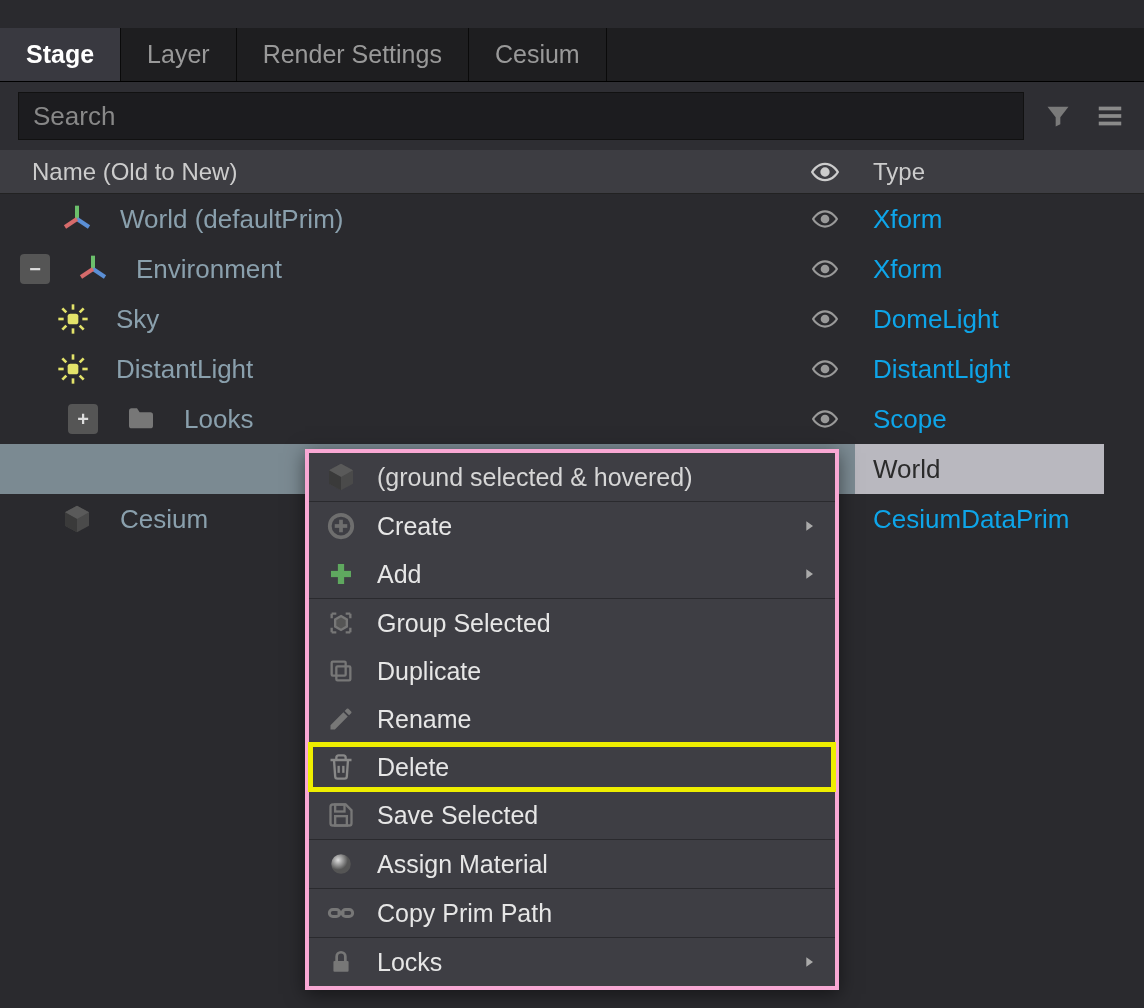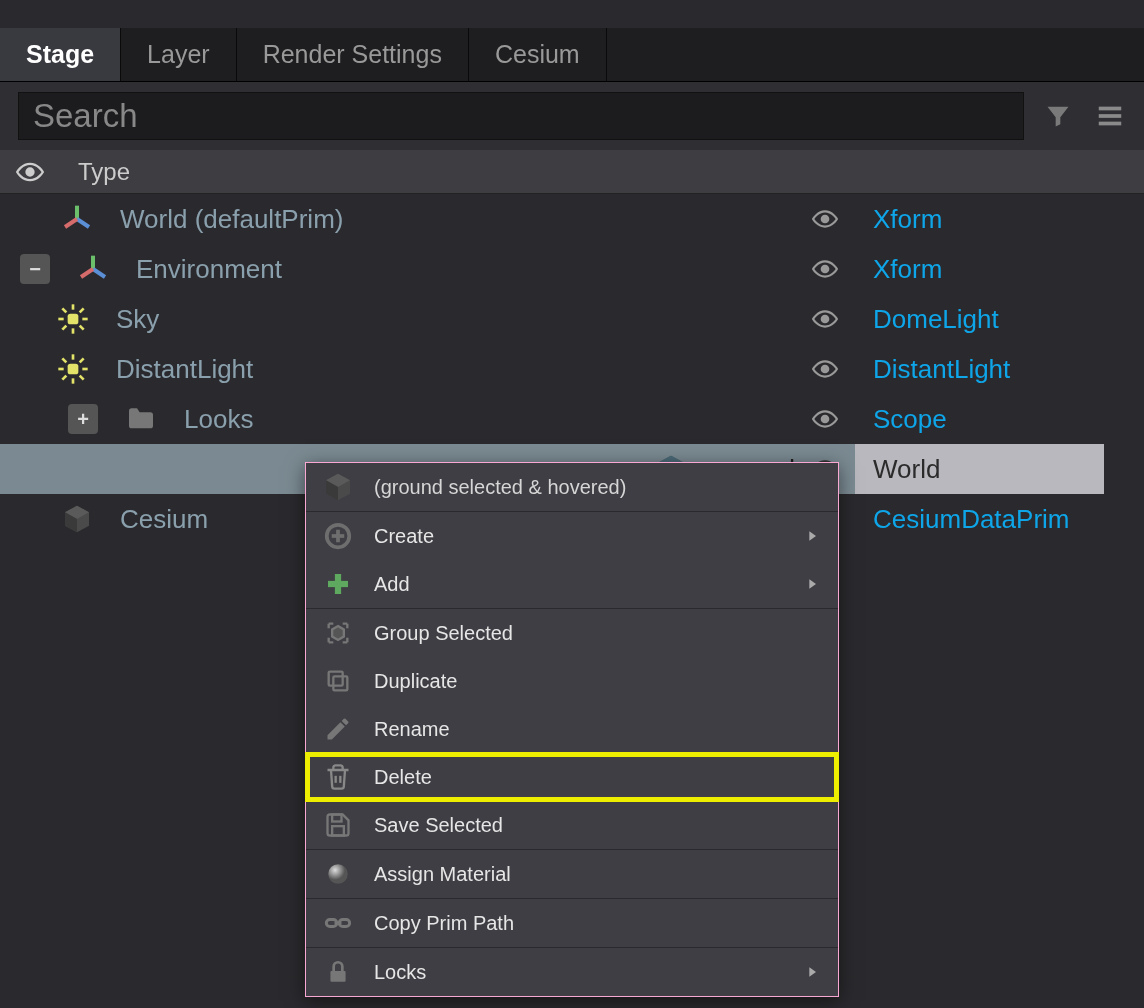--- a/index.html
+++ b/index.html
@@ -5,21 +5,21 @@
     * { margin: 0; padding: 0; box-sizing: border-box; font-family: "Segoe UI", Arial, sans-serif; }
     body { background: #2a2a2e; color: #aaa; width: 1144px; height: 1008px; position: relative; overflow: hidden; }
 
     
     .tabs { display: flex; height: 54px; background: #1e1e20; border-bottom: 1px solid #000; margin-top: 28px; }
     .tab { padding: 0 26px; display: flex; align-items: center; font-size: 25px; color: #999; border-right: 1px solid #0a0a0a; cursor: pointer; }
     .tab.active { color: #fff; background: #393940; font-weight: 600; }
 
     
     .toolbar { display: flex; align-items: center; padding: 10px 16px 10px 18px; gap: 16px; background: #2e2e33; }
-    .search { flex: 1; height: 48px; background: #1c1c1f; border: 1px solid #111; display: flex; align-items: center; padding: 0 14px; font-size: 33px; color: #888; }
+    .search { flex: 1; height: 48px; background: #1c1c1f; border: 1px solid #111; display: flex; align-items: center; padding: 0 14px; font-size: 26px; color: #888; }
     .tool-icon { width: 36px; height: 36px; color: #777; display: flex; align-items: center; justify-content: center; cursor: pointer; }
 
     
     .header-row { display: flex; height: 44px; background: #3d3d42; font-size: 24px; color: #ccc; border-bottom: 1px solid #222; }
     .col-name { flex: 0 0 795px; padding-left: 32px; display: flex; align-items: center; }
     .col-vis { flex: 0 0 60px; display: flex; align-items: center; justify-content: center; }
     .col-type { flex: 1; padding-left: 18px; display: flex; align-items: center; }
 
     
     .tree { font-size: 26px; color: #8aa0ad; }
@@ -34,21 +34,21 @@
     .indent-0 { padding-left: 60px; }
     .indent-1 { padding-left: 20px; }
     .indent-2 { padding-left: 56px; }
     .indent-2b { padding-left: 68px; }
 
     .expand { width: 30px; height: 30px; border-radius: 4px; background: #555; color: #ddd; display: flex; align-items: center; justify-content: center; font-size: 20px; line-height: 1; font-weight: 700; }
 
     .ico { width: 34px; height: 34px; display: flex; align-items: center; justify-content: center; }
 
     
-    .context-menu { position: absolute; left: 305px; top: 462px; width: 534px; background: #3e3e44; border: 1px solid #f9a8d4; box-shadow: 0 4px 18px rgba(0,0,0,0.5); font-size: 20px; color: #ccc; }
+    .context-menu { position: absolute; left: 305px; top: 449px; width: 534px; background: #3e3e44; border: 4px solid #f9a8d4; box-shadow: 0 4px 18px rgba(0,0,0,0.5); font-size: 25px; color: #ccc; }
     .cm-item { display: flex; align-items: center; height: 48px; padding: 0 18px 0 14px; gap: 18px; cursor: pointer; }
     .cm-item .cm-ico { width: 36px; height: 36px; display: flex; align-items: center; justify-content: center; color: #888; }
     .cm-item .label { flex: 1; color: #e6e6e6; }
     .cm-sep { height: 1px; background: #2a2a2e; }
     .cm-arrow { color: #aaa; }
     .cm-title { color: #d6d6d6; }
     .cm-item.highlight { outline: 5px solid #eeee00; outline-offset: -4px; background: #3e3e44; }
 
     svg { display: block; }
   </style>
@@ -74,20 +74,21 @@
   <div class="tool-icon">
     <svg width="30" height="30" viewBox="0 0 24 24" fill="none" stroke="#8a8a8a" stroke-width="3">
         <line x1="3" y1="6" x2="21" y2="6"></line>
         <line x1="3" y1="12" x2="21" y2="12"></line>
         <line x1="3" y1="18" x2="21" y2="18"></line>
       </svg>
   </div>
 </div>
 
 <div class="header-row">
+  <div class="col-name">Name (Old to New)</div>
   <div class="col-vis">
     <svg width="28" height="28" viewBox="0 0 24 24" fill="none" stroke="#ccc" stroke-width="2">
         <path d="M1 12s4-7 11-7 11 7 11 7-4 7-11 7S1 12 1 12z"></path>
         <circle cx="12" cy="12" r="3" fill="#ccc"></circle>
       </svg>
   </div>
   <div class="col-type">Type</div>
 </div>
 
 <div class="tree">

